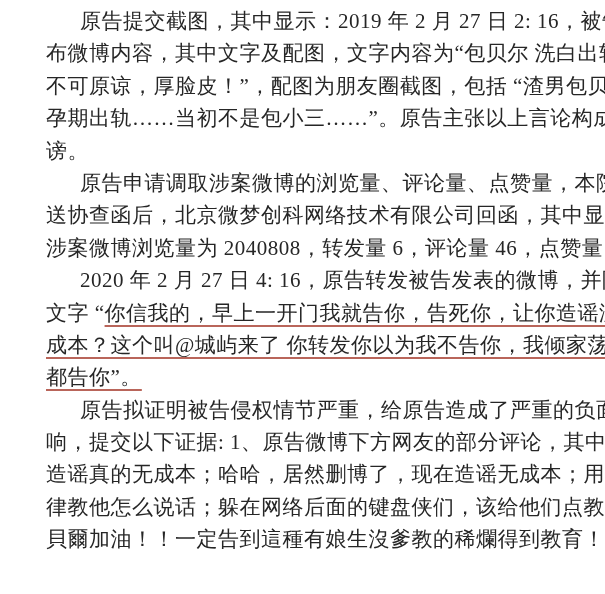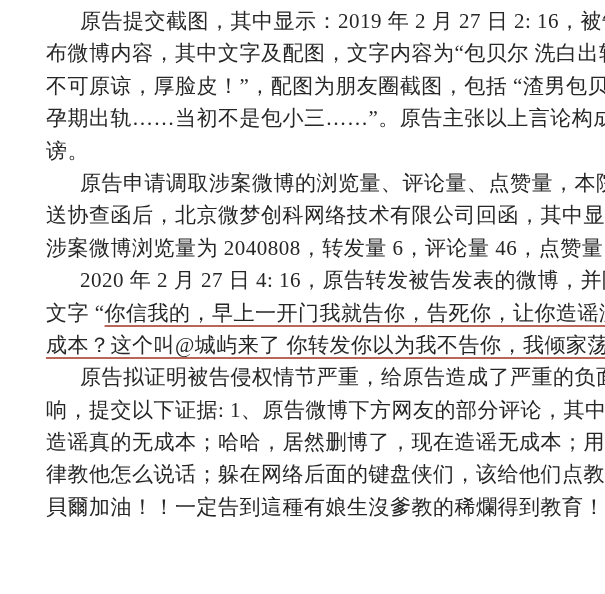--- a/index.html
+++ b/index.html
@@ -52,20 +52,21 @@
   <div class="line"><span>孕期出轨……当初不是包小三……”。原告主张以上言论构成诽</span></div>
   <div class="line pe"><span>谤。</span></div>
 
   <div class="line indent"><span>原告申请调取涉案微博的浏览量、评论量、点赞量，本院发</span></div>
   <div class="line"><span>送协查函后，北京微梦创科网络技术有限公司回函，其中显示:</span></div>
   <div class="line pe"><span>涉案微博浏览量为 2040808，转发量 6，评论量 46，点赞量 6。</span></div>
 
   <div class="line indent"><span>2020 年 2 月 27 日 4: 16，原告转发被告发表的微博，并附有</span></div>
   <div class="line"><span>文字 “</span><span class="redline">你信我的，早上一开门我就告你，告死你，让你造谣没有</span></div>
   <div class="line"><span class="redline">成本？这个叫@城屿来了 你转发你以为我不告你，我倾家荡产我</span></div>
+  <div class="line pe"><span class="redline">都告你”。</span></div>
 
   <div class="line indent"><span>原告拟证明被告侵权情节严重，给原告造成了严重的负面影</span></div>
   <div class="line"><span>响，提交以下证据: 1、原告微博下方网友的部分评论，其中包括:</span></div>
   <div class="line"><span>造谣真的无成本；哈哈，居然删博了，现在造谣无成本；用该法</span></div>
   <div class="line"><span>律教他怎么说话；躲在网络后面的键盘侠们，该给他们点教训了；</span></div>
   <div class="line"><span>貝爾加油！！一定告到這種有娘生沒爹教的稀爛得到教育！；支</span></div>
 
 </div>
 
 </body></html>

